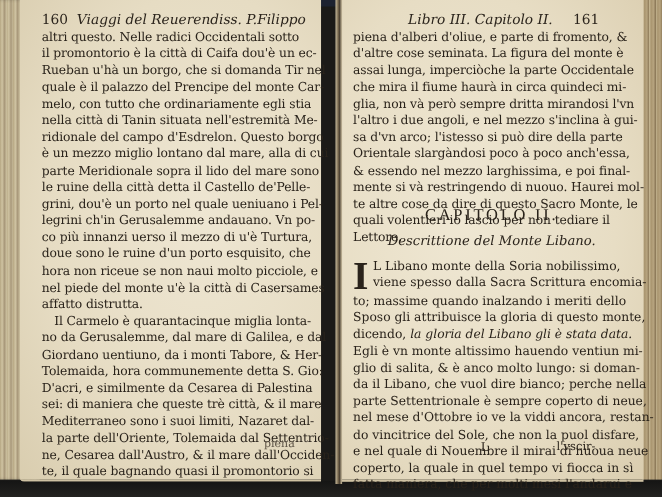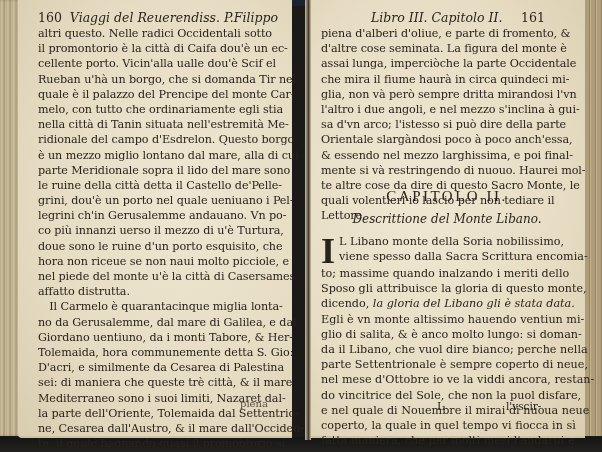--- a/index.html
+++ b/index.html
@@ -96,21 +96,20 @@
   <div class="edge-left"></div>
   <div class="edge-right"></div>
 
   <div class="page page-left">
     <div class="running-head">
       <span class="num">160</span><span>Viaggi del Reuerendiss. P.Filippo</span>
     </div>
     <div class="text">
       <span class="line">altri questo. Nelle radici Occidentali sotto</span>
       <span class="line">il promontorio è la città di Caifa dou'è un ec-</span>
-      <span class="line">cellente porto. Vicin'alla ualle dou'è Scif el</span>
       <span class="line">Rueban u'hà un borgo, che si domanda Tir nel</span>
       <span class="line">quale è il palazzo del Prencipe del monte Car-</span>
       <span class="line">melo, con tutto che ordinariamente egli stia</span>
       <span class="line">nella città di Tanin situata nell'estremità Me-</span>
       <span class="line">ridionale del campo d'Esdrelon. Questo borgo</span>
       <span class="line">è un mezzo miglio lontano dal mare, alla di cui</span>
       <span class="line">parte Meridionale sopra il lido del mare sono</span>
       <span class="line">le ruine della città detta il Castello de'Pelle-</span>
       <span class="line">grini, dou'è un porto nel quale ueniuano i Pel-</span>
       <span class="line">legrini ch'in Gerusalemme andauano. Vn po-</span>

